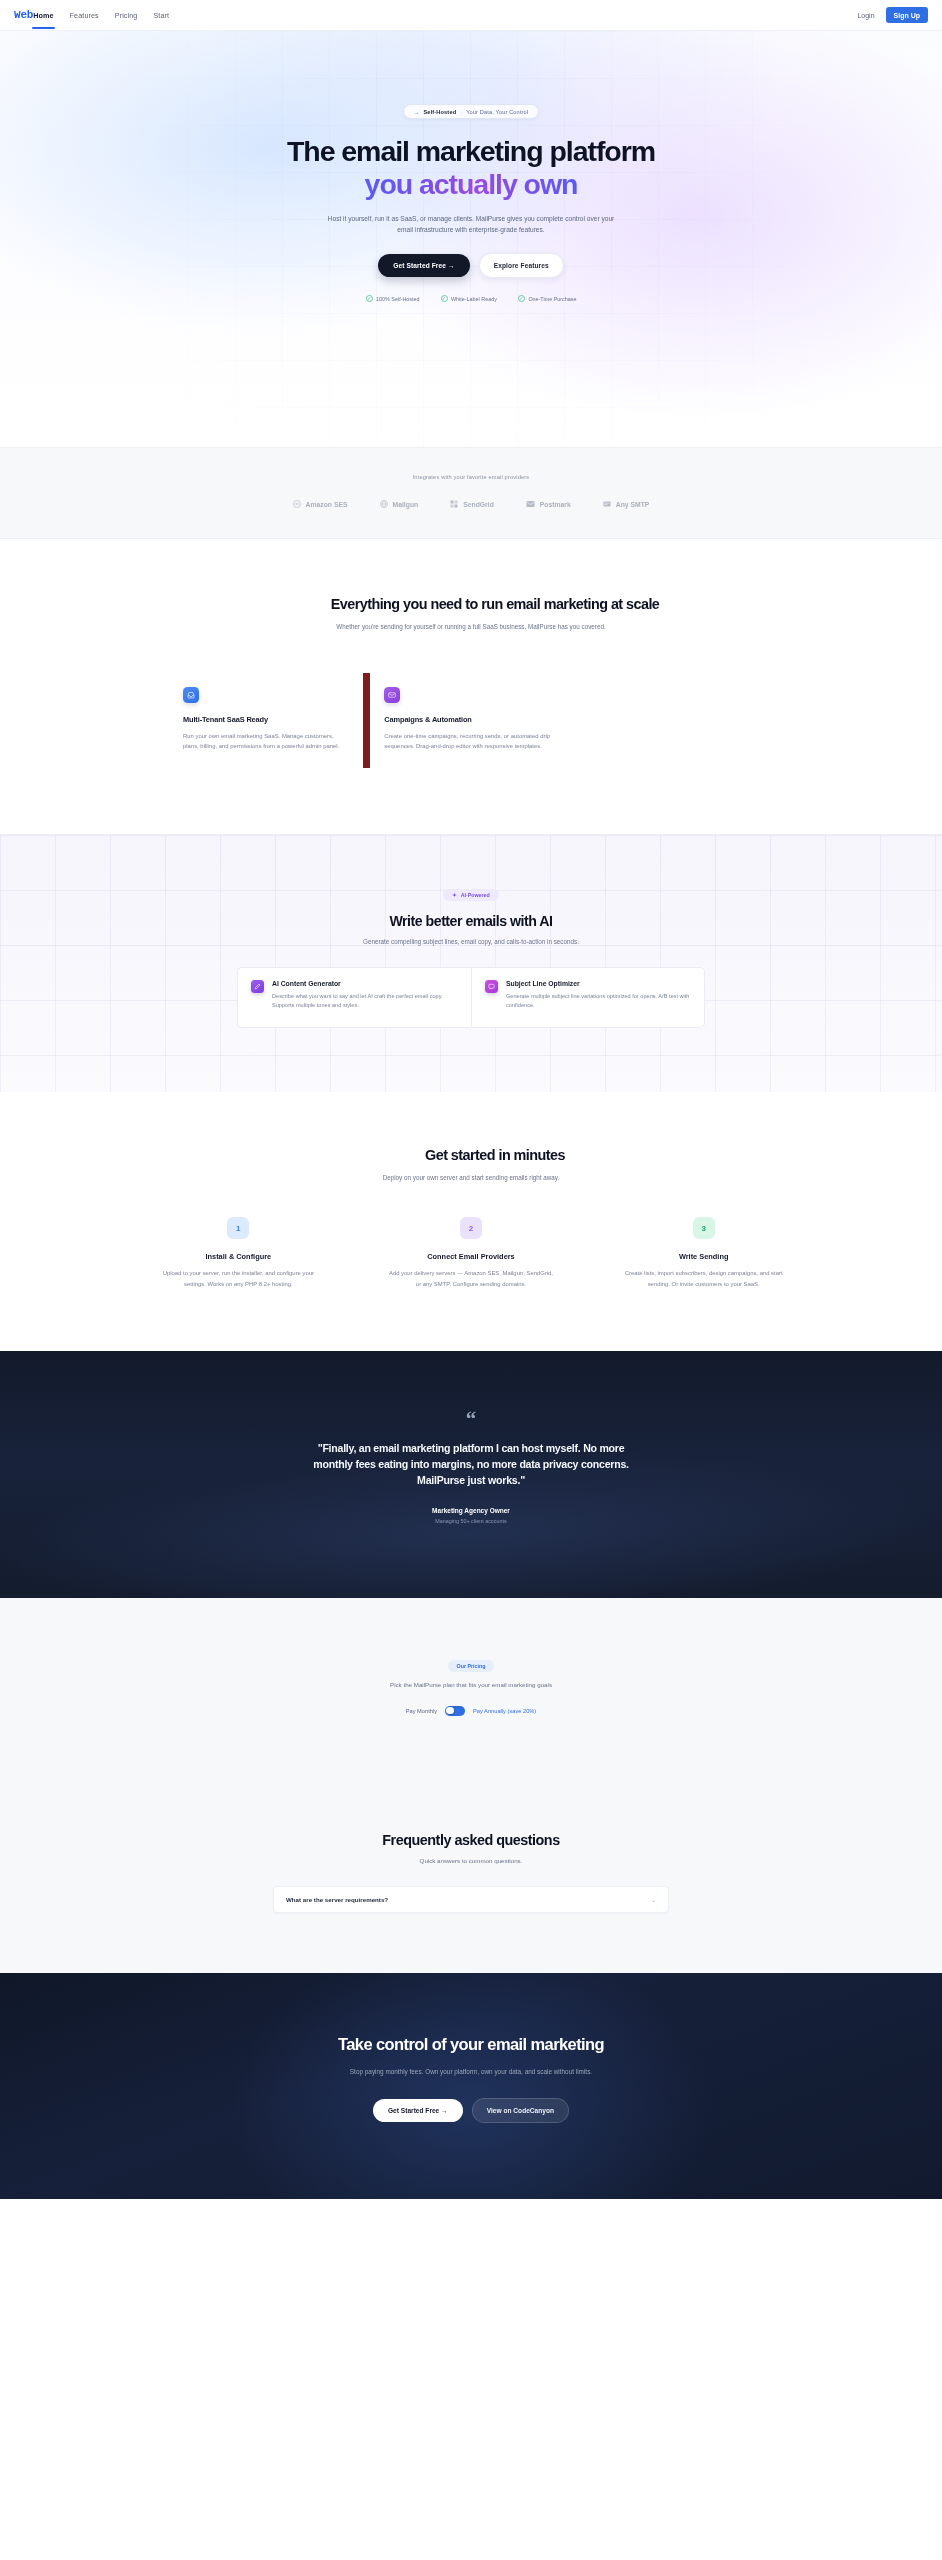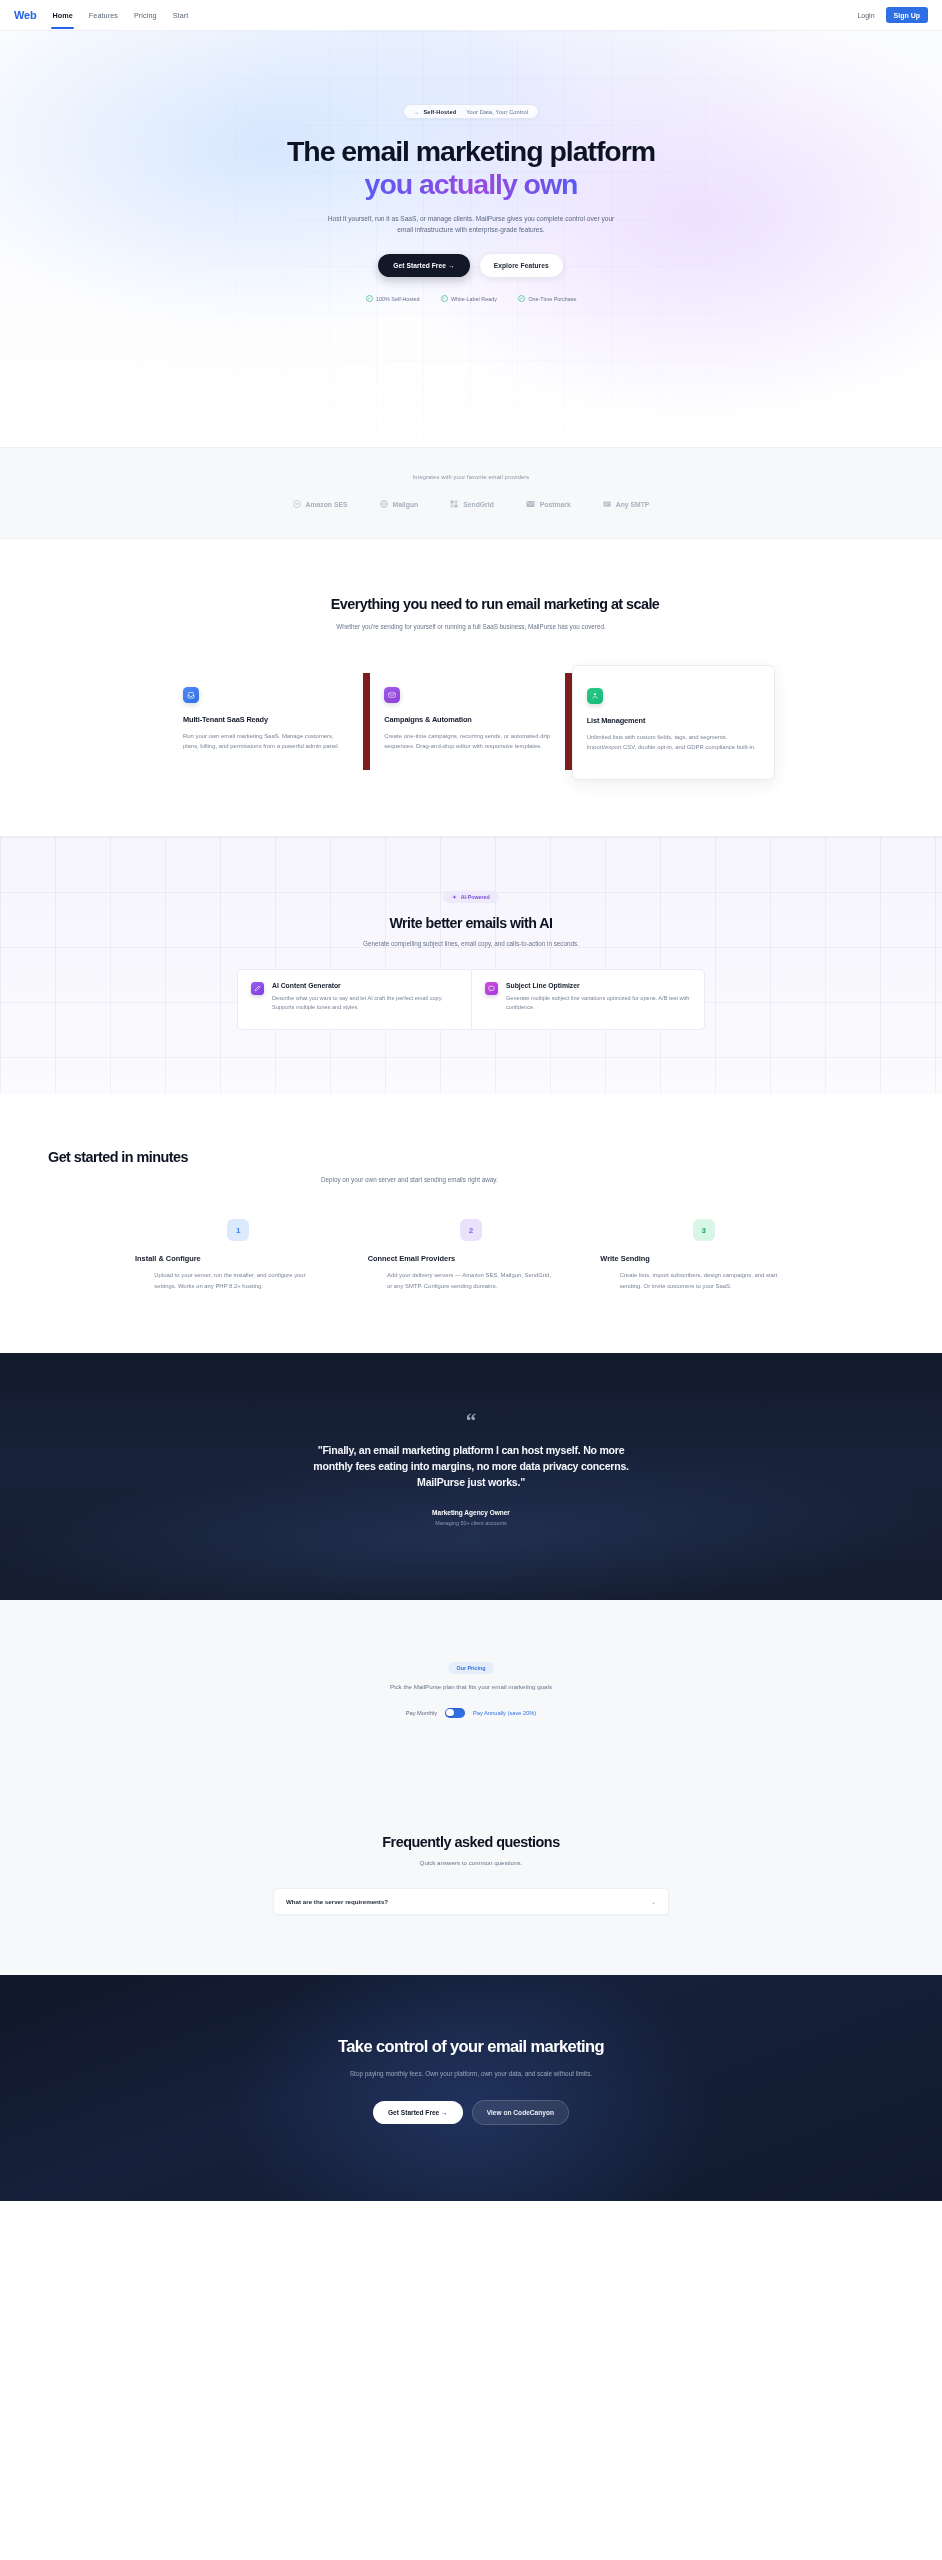--- a/index.html
+++ b/index.html
@@ -15,21 +15,21 @@
 
   
   .nav {
     height:31px; width:942px;
     background:#ffffff;
     border-bottom:1px solid #eceff3;
     display:flex; align-items:center;
     padding:0 14px;
     position:relative; z-index:50;
   }
-  .logo { font-size:11px; font-weight:700; color:#2563eb; letter-spacing:-.2px; margin-right:16px; }
+  .logo { font-size:11px; font-weight:700; color:#2563eb; letter-spacing:-.2px; margin-right:0;font-family:Liberation Mono, monospace; }
   .navlinks { display:flex; align-items:center; gap:16px; }
   .navlink { font-size:7.2px; color:#5a6475; letter-spacing:.1px; position:relative; padding:9px 0; }
   .navlink.active { color:#101828; font-weight:700; }
   .navlink.active:after{
     content:""; position:absolute; left:-1px; right:-1px; bottom:0;
     height:1.6px; background:#2563eb; border-radius:2px;
   }
   .navright { margin-left:auto; display:flex; align-items:center; gap:11px; }
   .login { font-size:7px; color:#5a6475; }
   .signup {
@@ -185,21 +185,21 @@
     width:13px; height:13px; border-radius:3.5px; flex:0 0 auto;
     display:flex; align-items:center; justify-content:center;
     box-shadow:0 2px 4px rgba(30,20,70,.18);
   }
   .aiicon.v1 { background:linear-gradient(145deg,#9b5cf0,#7c3fe0); }
   .aiicon.v2 { background:linear-gradient(145deg,#cf4fd8,#a43ae0); }
   .ainame { font-size:6.8px; font-weight:700; color:#141b2b; }
   .aidesc { margin-top:5px; font-size:5.6px; line-height:1.72; color:#7a8497; }
 
   
-  .steps { width:942px; background:#fff; padding:54px 0 62px; text-align:left; }
+  .steps { width:942px; background:#fff; padding:54px 0 62px; text-align:center; }
   .steps-grid {
     margin:34px auto 0; width:672px;
     display:grid; grid-template-columns:repeat(3,1fr); gap:26px;
   }
   .stepnum {
     width:22px; height:22px; border-radius:6px; margin:0 auto;
     display:flex; align-items:center; justify-content:center;
     font-size:8px; font-weight:700;
   }
   .stepnum.s1 { background:#dceafd; color:#3b82f6; }
@@ -423,30 +423,20 @@
         <div class="ficon purple">
           <svg width="8" height="8" viewBox="0 0 18 14">
               <rect x="1.5" y="2" width="15" height="10" rx="1.6" fill="none" stroke="#fff" stroke-width="1.3"></rect>
               <path d="M2.5 3.6L9 8.4l6.5-4.8" fill="none" stroke="#fff" stroke-width="1.3" stroke-linejoin="round"></path>
             </svg>
         </div>
         <div class="fname">Campaigns &amp; Automation</div>
         <div class="fdesc">Create one-time campaigns, recurring sends, or automated drip sequences. Drag-and-drop editor with responsive templates.</div>
       </div>
 
-      <div class="fcard hl">
-        <div class="ficon green">
-          <svg width="8" height="8" viewBox="0 0 16 16">
-              <circle cx="8" cy="4.6" r="2.1" fill="#fff"></circle>
-              <path d="M4 12.4c0-2.1 1.8-3.4 4-3.4s4 1.3 4 3.4" fill="none" stroke="#fff" stroke-width="1.4" stroke-linecap="round"></path>
-            </svg>
-        </div>
-        <div class="fname">List Management</div>
-        <div class="fdesc">Unlimited lists with custom fields, tags, and segments. Import/export CSV, double opt-in, and GDPR compliance built-in.</div>
-      </div>
 
     </div>
   </div>
 
   <div class="ai">
     <div class="ai-grid"></div>
     <div class="ai-inner">
       <div class="ai-pill">
         <span>✦</span>
         <span>AI-Powered</span>

